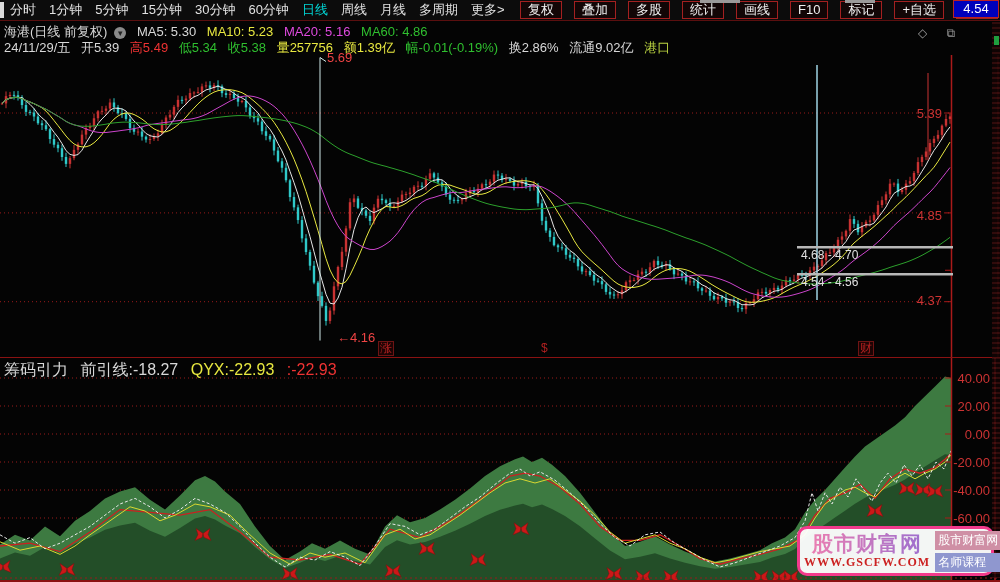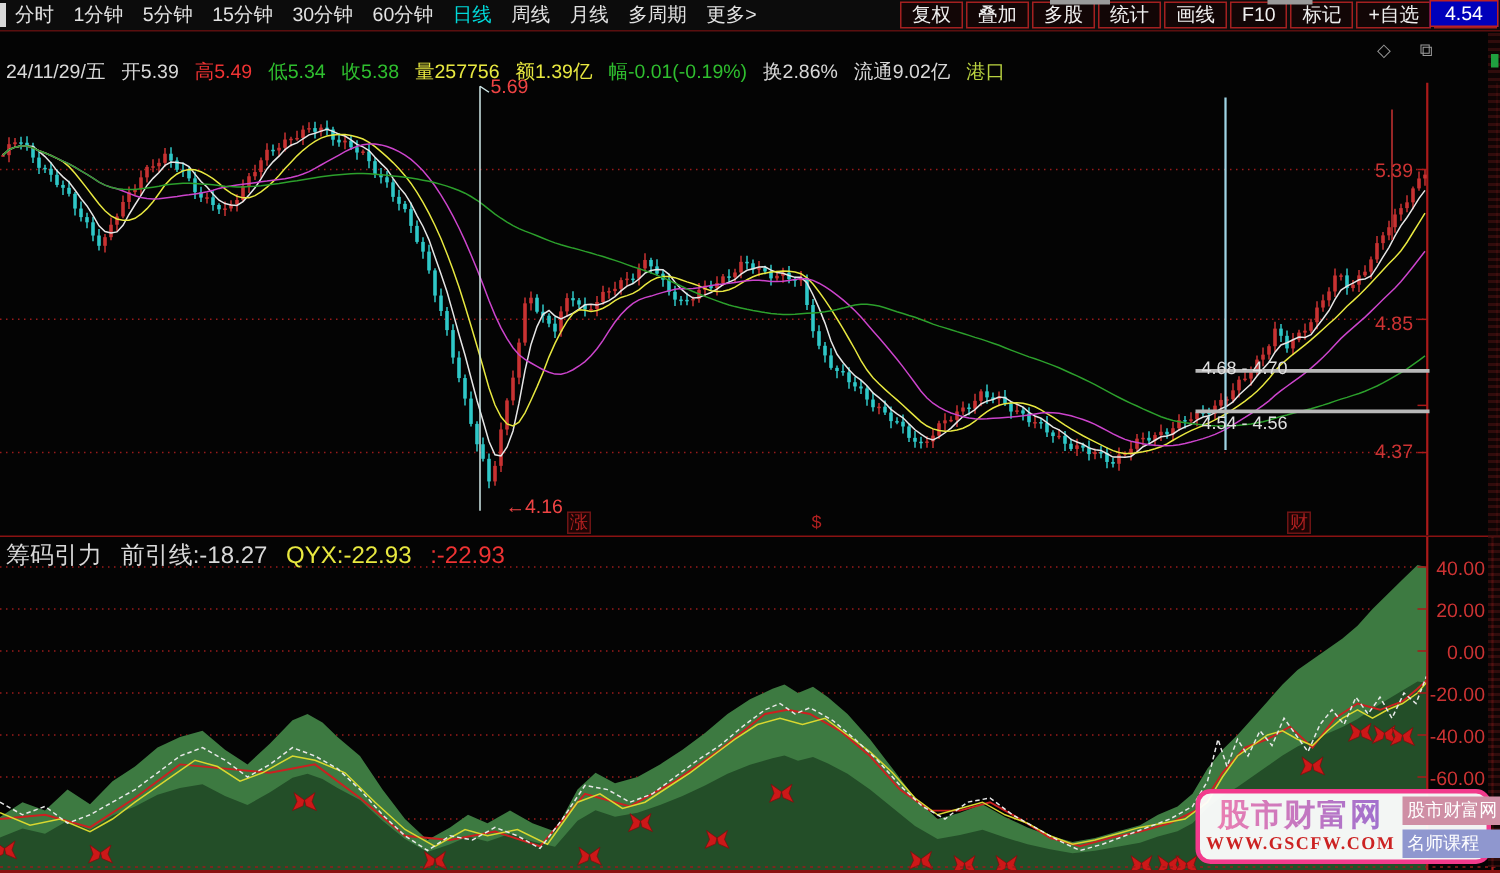--- a/index.html
+++ b/index.html
@@ -6,21 +6,21 @@
   #screen{position:relative;width:1000px;height:582px;background:#040404;overflow:hidden;
           font-family:"Liberation Sans","DejaVu Sans",sans-serif;color:#ddd;}
   
   #toolbar{position:absolute;left:0;top:0;width:1000px;height:20px;background:#0c0c0c;
            border-bottom:1px solid #5a0f0f;display:flex;align-items:center;font-size:13px;}
   #toolbar .lbar{width:4px;height:16px;background:#d8d8d8;margin-right:6px;}
   #toolbar .menu{display:flex;gap:13px;white-space:nowrap;}
   #toolbar .menu span{color:#e2e2e2;cursor:default;}
   #toolbar .menu span.active{color:#00d8d8;}
   #toolbar .spacer{flex:1;}
-  #toolbar .btns{display:flex;gap:2px;margin-right:2px;text-align:right;}
+  #toolbar .btns{display:flex;gap:12px;margin-right:2px;text-align:right;}
   #toolbar .btns .tbtn{border:1px solid #a32020;color:#f0f0f0;background:#120606;
           padding:0 7px;line-height:16px;font-size:13px;white-space:nowrap;}
   .chrome{position:absolute;top:0;height:3px;background:#9a9a9a;}
   
   .inforow{position:absolute;left:4px;font-size:13px;white-space:nowrap;}
   #info1{top:23px;}
   #info2{top:39px;text-align:right;}
   .inforow span{margin-right:7px;}
   .ddicon{display:inline-block;width:12px;height:12px;border-radius:50%;background:#8a8a8a;
           color:#222;font-size:9px;line-height:12px;text-align:center;vertical-align:middle;margin-right:5px;}
@@ -88,20 +88,27 @@
       <span class="tbtn">画线</span>
       <span class="tbtn">F10</span>
       <span class="tbtn">标记</span>
       <span class="tbtn">+自选</span>
       <span class="tbtn">返回</span>
     </div>
   </div>
   <div class="chrome" style="left:700px;width:40px;"></div>
   <div class="chrome" style="left:845px;width:30px;"></div>
 
+  <div id="info1" class="inforow">
+    <span class="c-white">海港(日线 前复权)</span><span class="ddicon">▾</span>
+    <span class="c-white">MA5: 5.30</span>
+    <span class="c-yellow">MA10: 5.23</span>
+    <span class="c-magenta">MA20: 5.16</span>
+    <span class="c-green">MA60: 4.86</span>
+  </div>
   <div class="winicons">◇ ⧉</div>
 
   <div id="info2" class="inforow">
     <span class="c-white">24/11/29/五</span>
     <span class="c-white">开5.39</span>
     <span class="c-red">高5.49</span>
     <span class="c-green">低5.34</span>
     <span class="c-green">收5.38</span>
     <span class="c-yellow">量257756</span>
     <span class="c-yellow">额1.39亿</span>
@@ -609,21 +616,21 @@
       <rect x="797" y="218" width="156" height="2.5" fill="#b8b8b8"></rect>
     </svg>
 
   <div class="axis-label main-axis" style="top:106px;">5.39</div>
   <div class="axis-label main-axis" style="top:208px;">4.85</div>
   <div class="axis-label main-axis" style="top:293px;">4.37</div>
   <div id="price-box">4.54</div>
 
   <div class="anno" style="left:327px;top:50px;">5.69</div>
   <div class="anno" style="left:337px;top:330px;">←4.16</div>
-  <div class="band-label" style="left:801px;top:238px;">4.68 - 4.70</div>
+  <div class="band-label" style="left:801px;top:248px;">4.68 - 4.70</div>
   <div class="band-label" style="left:801px;top:275px;">4.54 - 4.56</div>
 
   <div class="stamp boxed" style="left:378px;top:341px;">涨</div>
   <div class="stamp" style="left:541px;top:342px;">$</div>
   <div class="stamp boxed" style="left:858px;top:341px;">财</div>
 
   <div id="sep-line"></div>
 
   <div id="ind-header">
     <span class="c-white">筹码引力</span>

